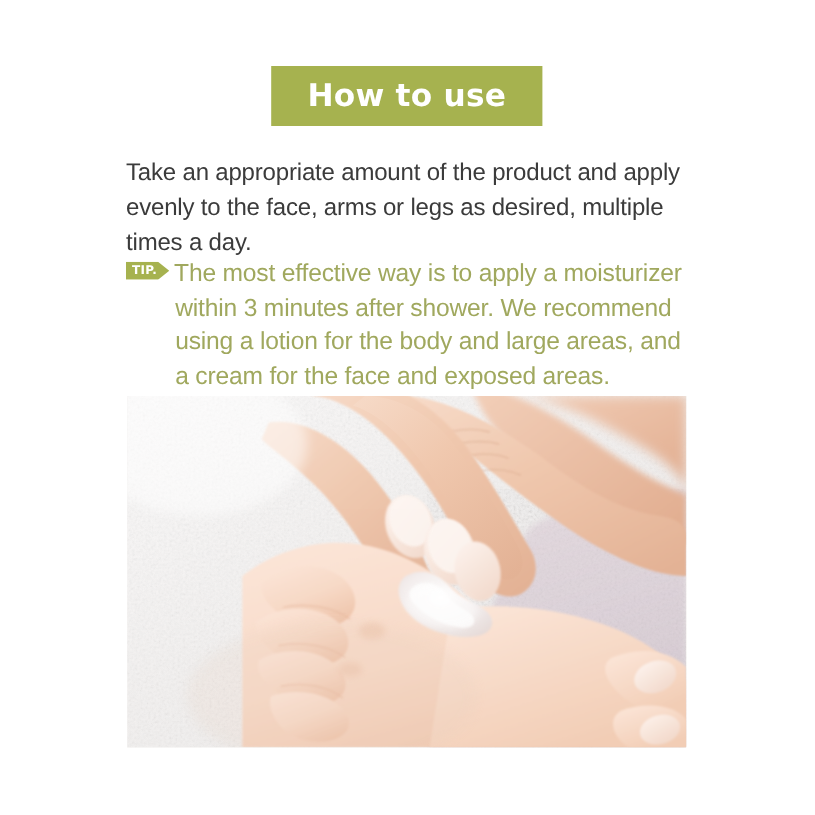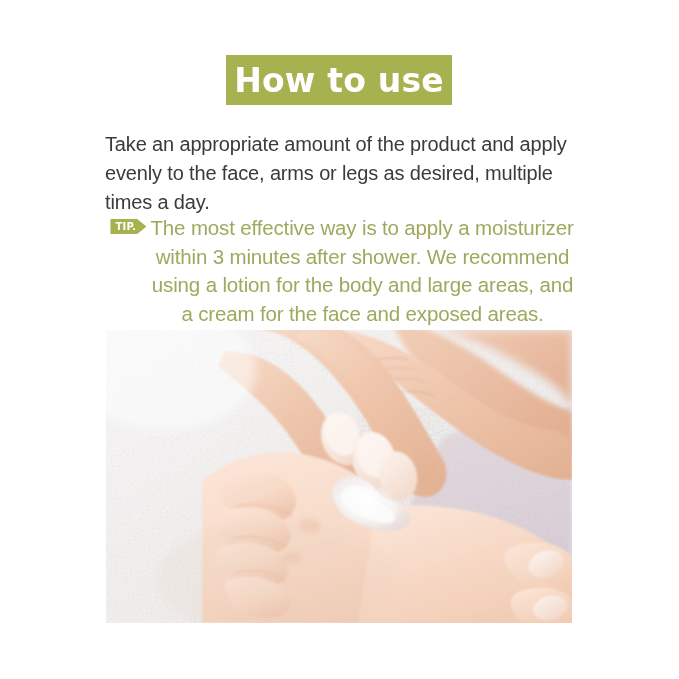--- a/index.html
+++ b/index.html
@@ -29,21 +29,21 @@
     width: 226px;
     height: 50px;
     background: #a6b24f;
     display: flex;
     align-items: center;
     justify-content: center;
   }
   .title-text {
     color: #ffffff;
     font-family: "DejaVu Sans", sans-serif;
-    font-size: 33px;
+    font-size: 26px;
     font-weight: bold;
     letter-spacing: 0.2px;
     line-height: 1;
     white-space: nowrap;
   }
 
   
   .body-block {
     position: absolute;
     left: 105px;
@@ -68,21 +68,20 @@
   }
   .tip-paragraph {
     margin: 0;
     color: #a0a85e;
     font-family: "Liberation Sans", sans-serif;
     font-size: 20.5px;
     line-height: 28.5px;
     letter-spacing: -0.15px;
     padding-left: 41px;
     text-indent: -41px;
-    text-align: center;
   }
   .tip-badge {
     display: inline-block;
     position: relative;
     top: -3px;
     height: 15px;
     padding: 0 10px 0 5px;
     margin-right: 4px;
     background: #a6b24f;
     color: #ffffff;

